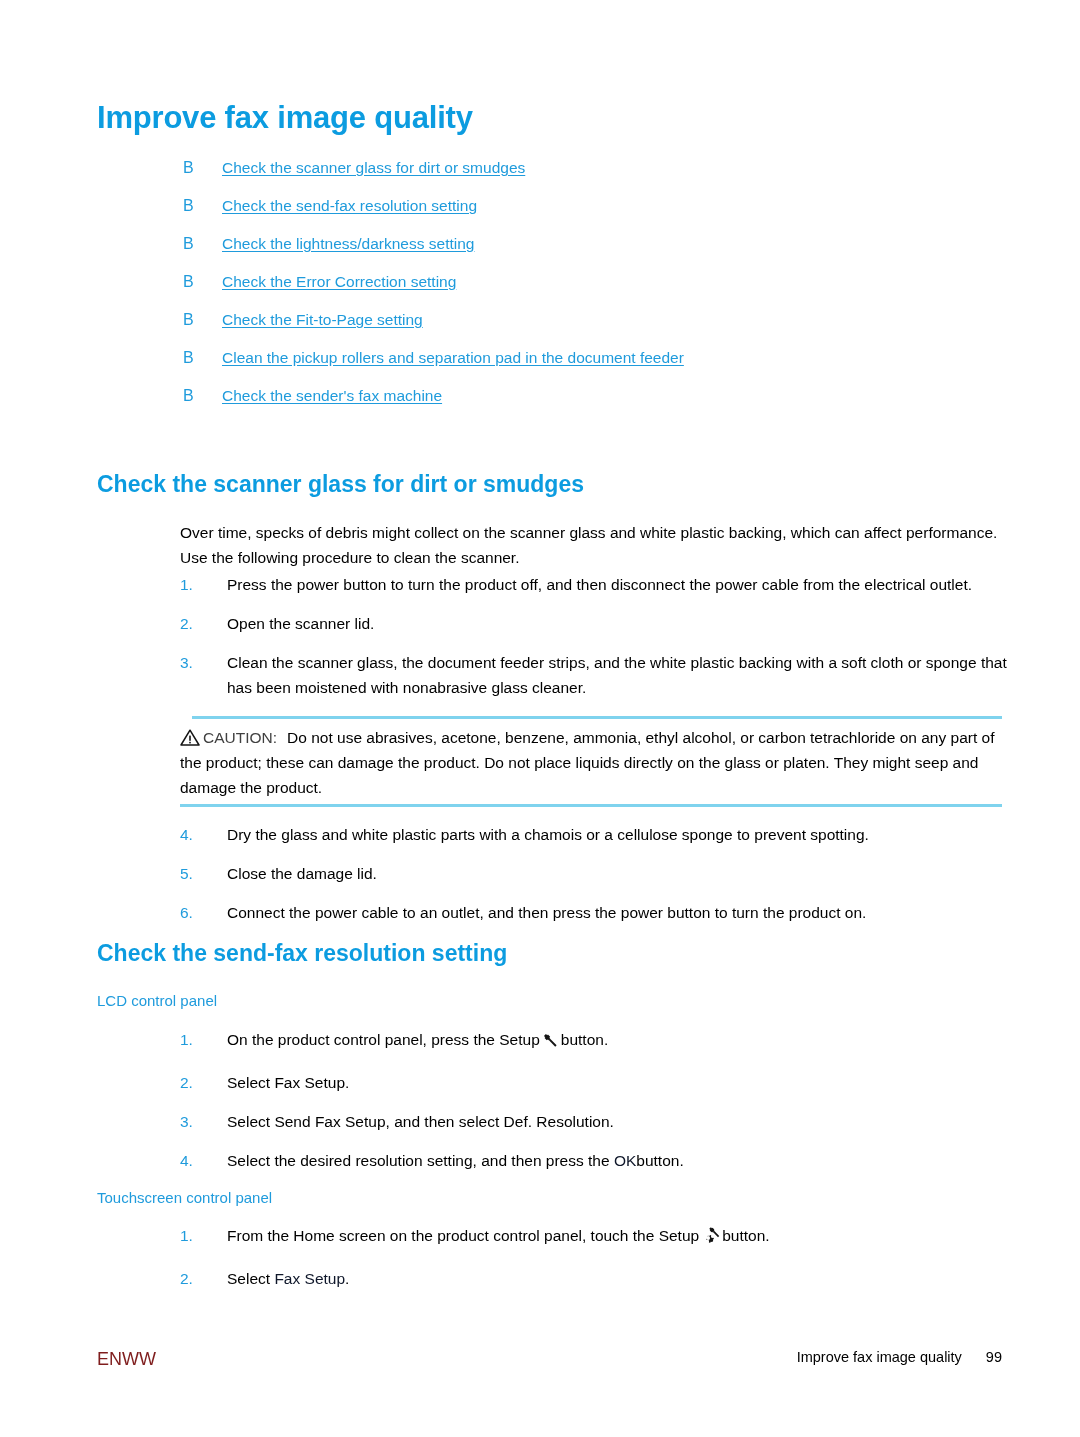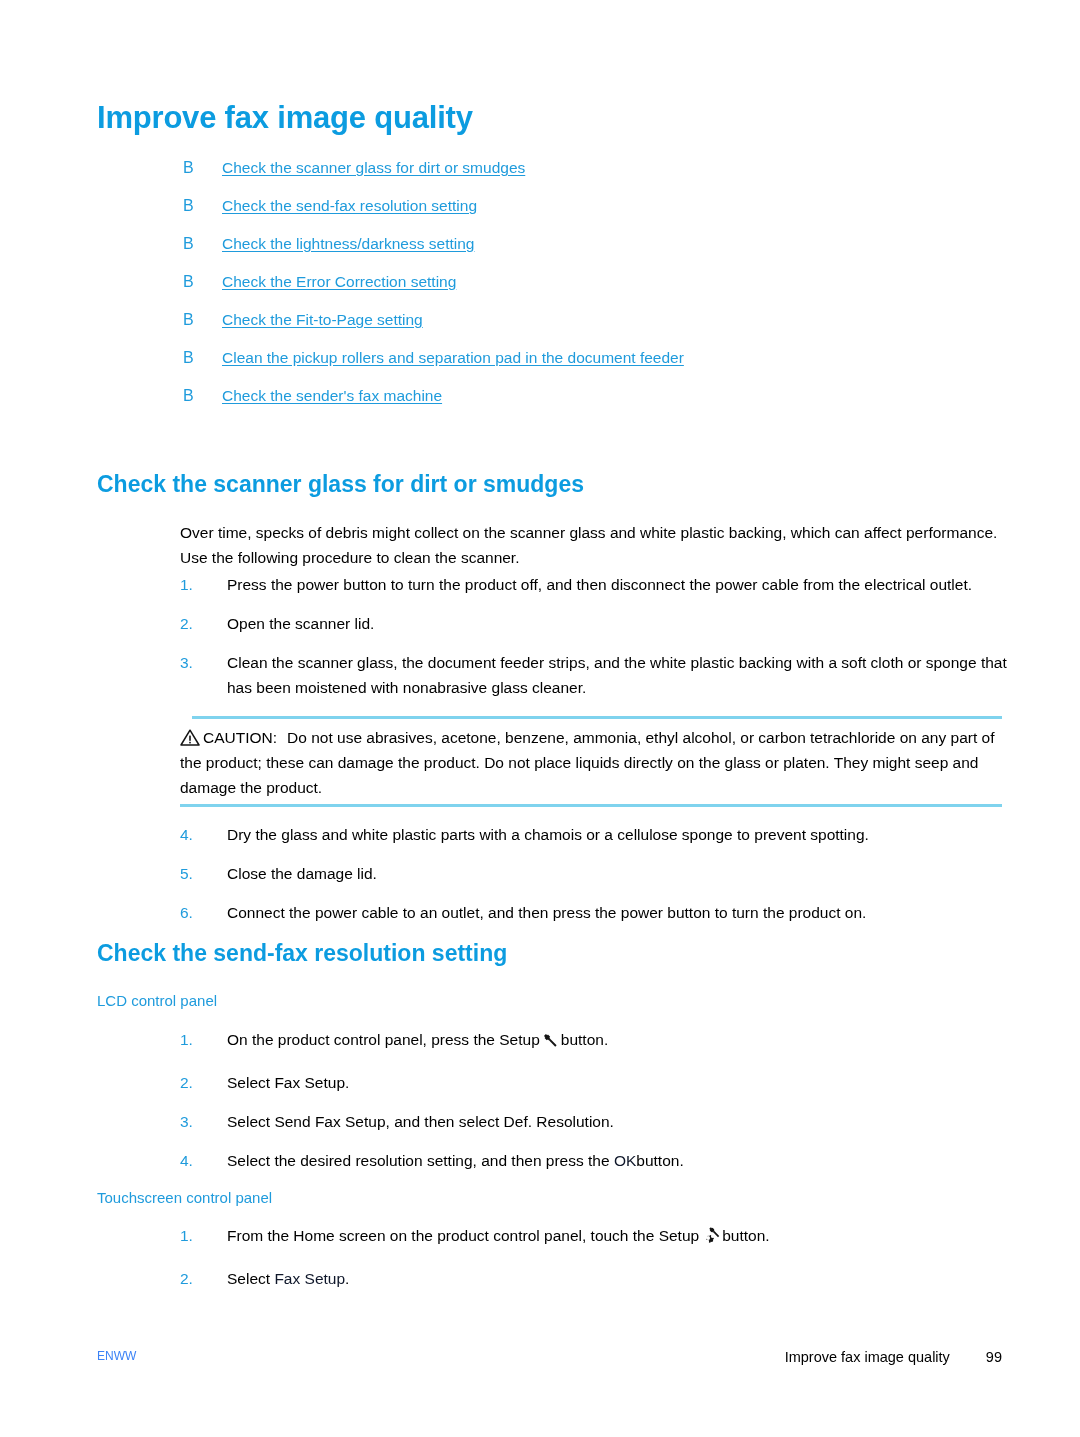--- a/index.html
+++ b/index.html
@@ -142,48 +142,48 @@
     color: #000;
   }
   .note-icon {
     display: inline-block;
     width: 20px;
     height: 17px;
     vertical-align: -3px;
     margin-right: 3px;
   }
   .note-label {
-    color: #000000;
+    color: #404040;
     margin-right: 10px;
   }
 
   
   .icon-inline {
     display: inline-block;
     vertical-align: -4px;
     margin: 0 2px;
   }
 
   
   .footer-left {
     position: absolute;
     left: 97px;
     top: 1349px;
-    font-size: 12px;
-    color: #3b82f6;
+    font-size: 18px;
+    color: #7f1d1d;
   }
   .footer-right {
     position: absolute;
     right: 78px;
     top: 1349px;
     font-size: 14.5px;
     color: #000;
     white-space: nowrap;
   }
-  .footer-pageno { margin-left: 36px; }
+  .footer-pageno { margin-left: 24px; }
 </style>
 </head>
 <body>
 
 <div class="page">
 
   <div class="page-title">Improve fax image quality</div>
 
   <div class="link-list">
 

